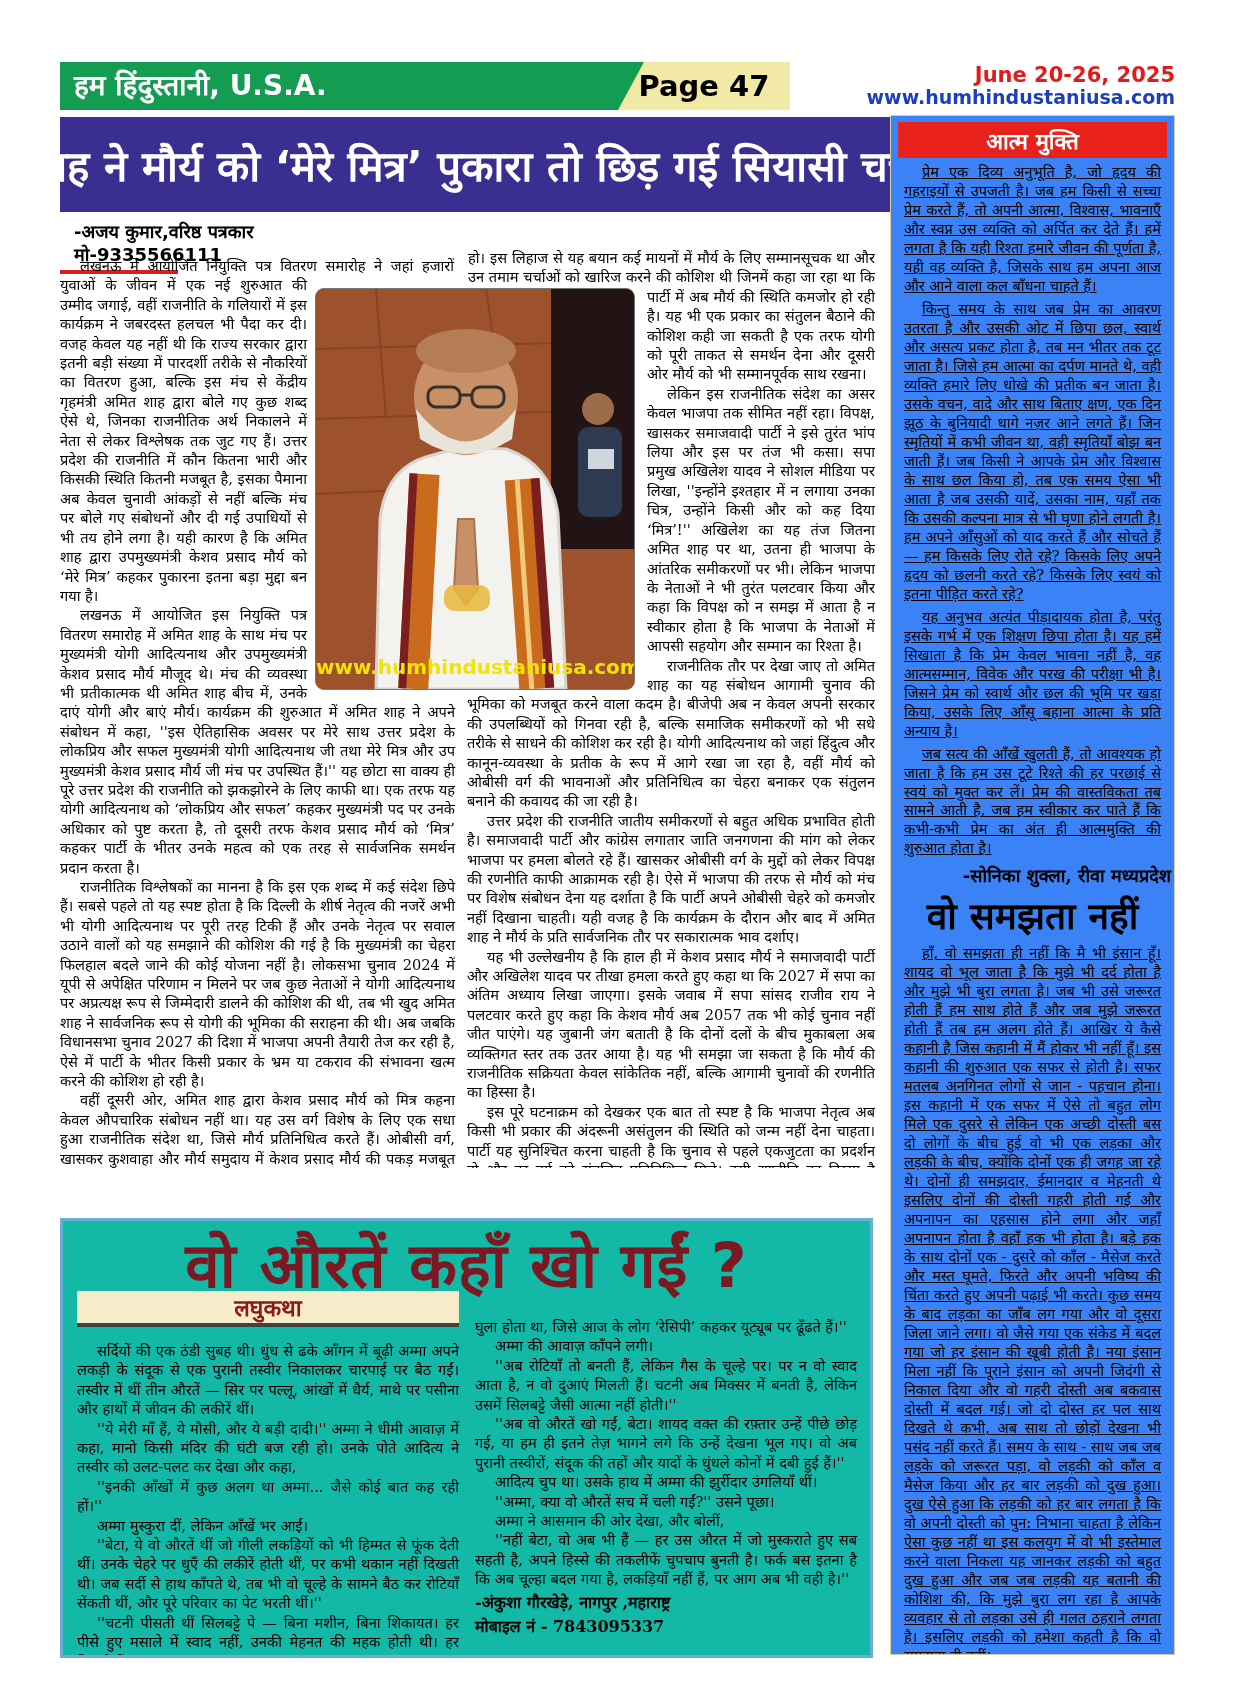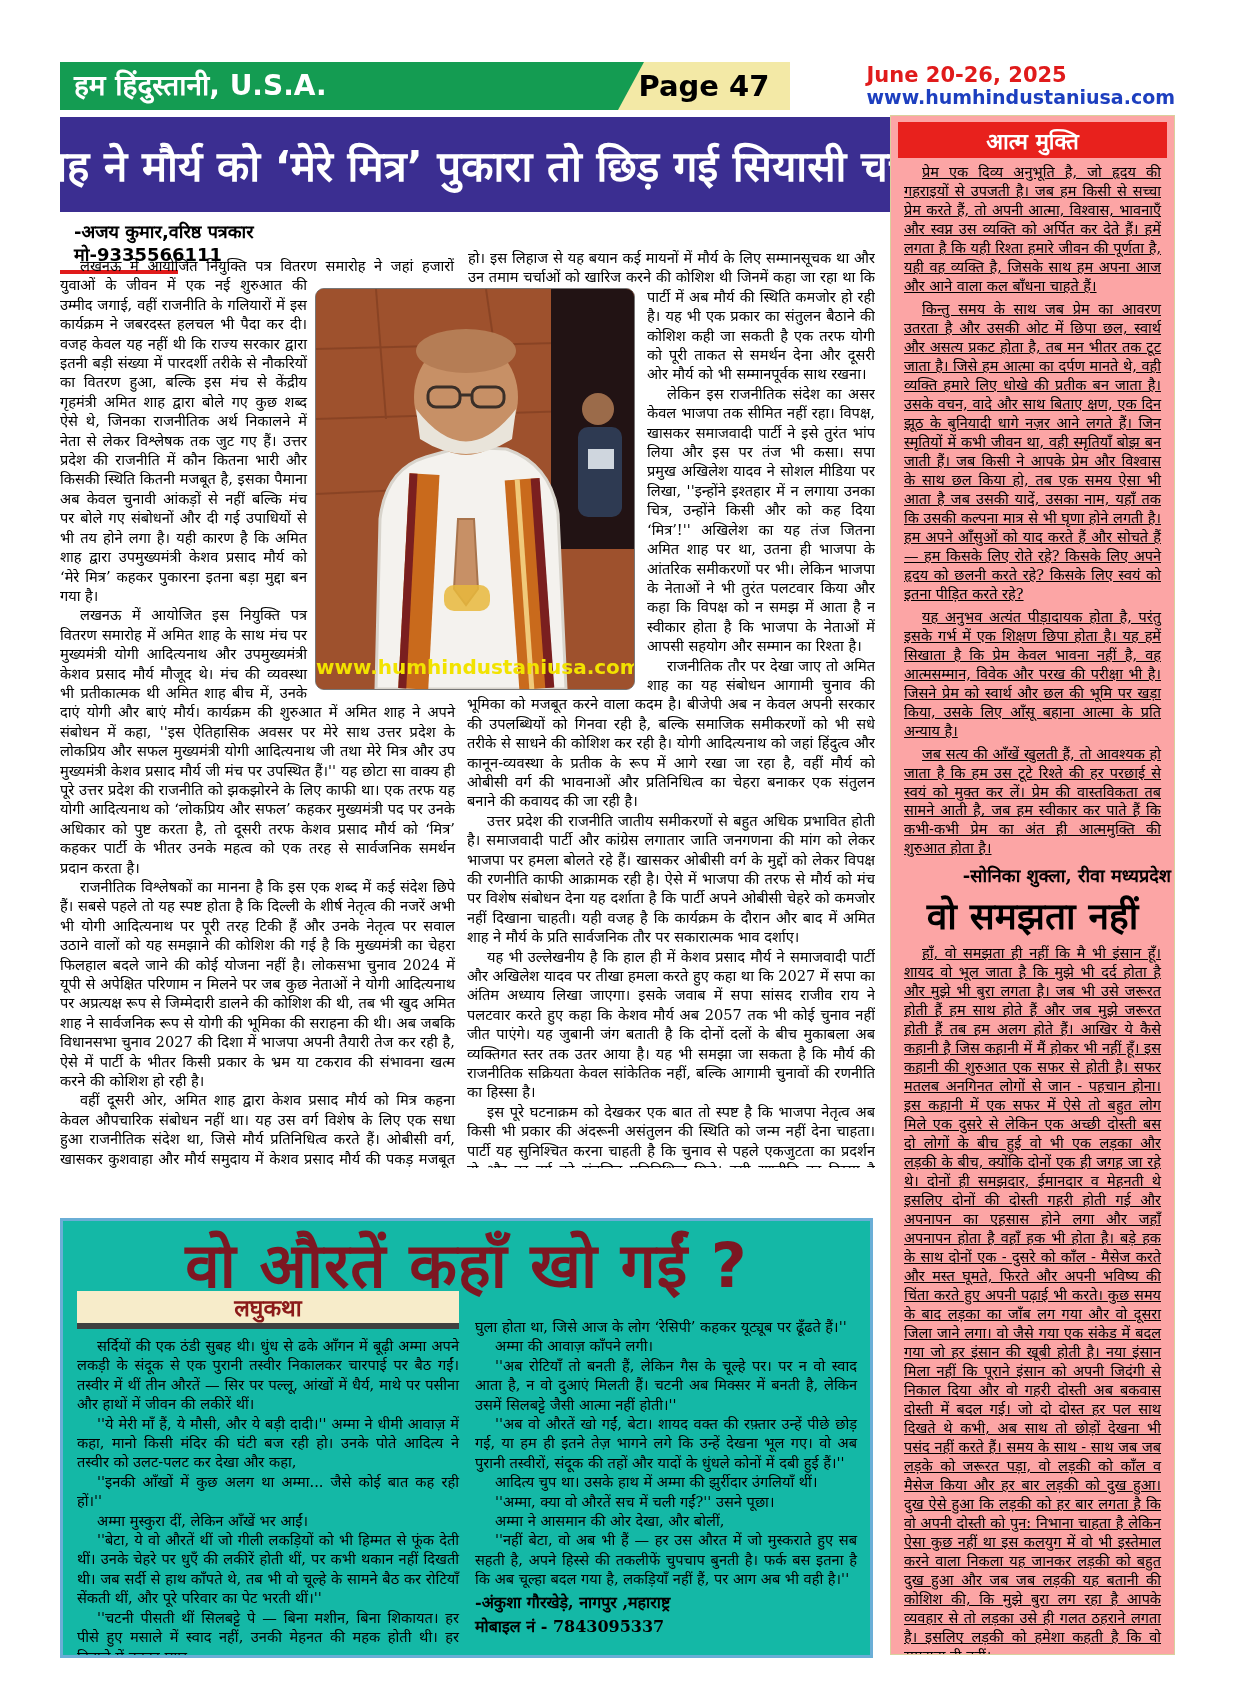--- a/index.html
+++ b/index.html
@@ -7,21 +7,21 @@
         overflow:hidden;font-family:"DejaVu Serif",serif;color:#000;}
 
   
   .brandbar{position:absolute;left:60px;top:62px;width:730px;height:48px;background:#149c52;}
   .brand{color:#fff;font-family:"DejaVu Sans",sans-serif;font-weight:bold;font-size:28px;
          line-height:48px;padding-left:14px;white-space:nowrap;}
   .pagebox{position:absolute;right:0;top:0;height:48px;width:172px;background:#f3e9a6;
            clip-path:polygon(26px 0,100% 0,100% 100%,0 100%);
            display:flex;align-items:center;justify-content:center;
            font-family:"DejaVu Sans",sans-serif;font-weight:bold;font-size:29px;color:#000;}
-  .dateblock{position:absolute;right:75px;top:63px;
+  .dateblock{position:absolute;right:75px;top:63px;text-align:right;
              font-family:"DejaVu Sans",sans-serif;font-weight:bold;line-height:1.15;}
   .date{color:#e01b1b;font-size:21px;}
   .site{color:#1d3fbf;font-size:19px;}
 
   
   .headline-bar{position:absolute;left:60px;top:117px;width:833px;height:95px;background:#3b2e91;
                 display:flex;align-items:center;justify-content:center;overflow:hidden;}
   .headline{color:#fff;font-family:"DejaVu Sans",sans-serif;font-weight:bold;font-size:42px;
             white-space:nowrap;}
 
@@ -48,25 +48,25 @@
              font-family:"DejaVu Sans",sans-serif;font-weight:bold;font-size:20px;color:#f2e300;}
 
   
   .bottom-box{position:absolute;left:60px;top:1218px;width:807px;height:434px;
               border:3px solid #6aaed6;background:#14b8a6;overflow:hidden;}
   .bottom-headline{color:#7d1722;font-family:"DejaVu Sans",sans-serif;font-weight:bold;
                    font-size:62px;text-align:center;margin-top:0;white-space:nowrap;letter-spacing:1px;}
   .bcol1{position:absolute;left:14px;top:70px;width:382px;}
   .bcol2{position:absolute;left:412px;top:80px;width:382px;}
   .kicker{background:#f7ecca;color:#8b1a1a;font-weight:bold;font-family:"DejaVu Sans",sans-serif;
-          font-size:23px;text-align:center;border-bottom:6px solid #404040;margin-bottom:7px;}
+          font-size:23px;text-align:center;border-bottom:4px solid #404040;margin-bottom:14px;}
   .b-author{font-weight:bold;font-size:16px;margin-top:2px;}
 
   
-  .sidebar{position:absolute;left:890px;top:115px;width:285px;height:1540px;background:#fca5a5;
+  .sidebar{position:absolute;left:890px;top:115px;width:285px;height:1540px;background:#3b82f6;
            border:1px solid #d9d09c;overflow:hidden;box-sizing:border-box;}
   .sb-title-box{margin:6px 7px 5px;background:#e8211d;color:#fff;text-align:center;
                 font-family:"DejaVu Sans",sans-serif;font-weight:bold;font-size:22px;padding:3px 0;}
   .sb-body{padding:0 9px;font-size:14.5px;line-height:1.31;text-align:justify;}
   .sb-body p{margin:4px;text-indent:18px;text-decoration:underline;}
   .sb-author{font-weight:bold;text-align:right;padding:1px 3px;font-size:18px;}
   .sb-h2{font-family:"DejaVu Sans",sans-serif;font-weight:bold;font-size:37px;text-align:center;
          margin:1px 0 4px;}
 </style>
 </head>

